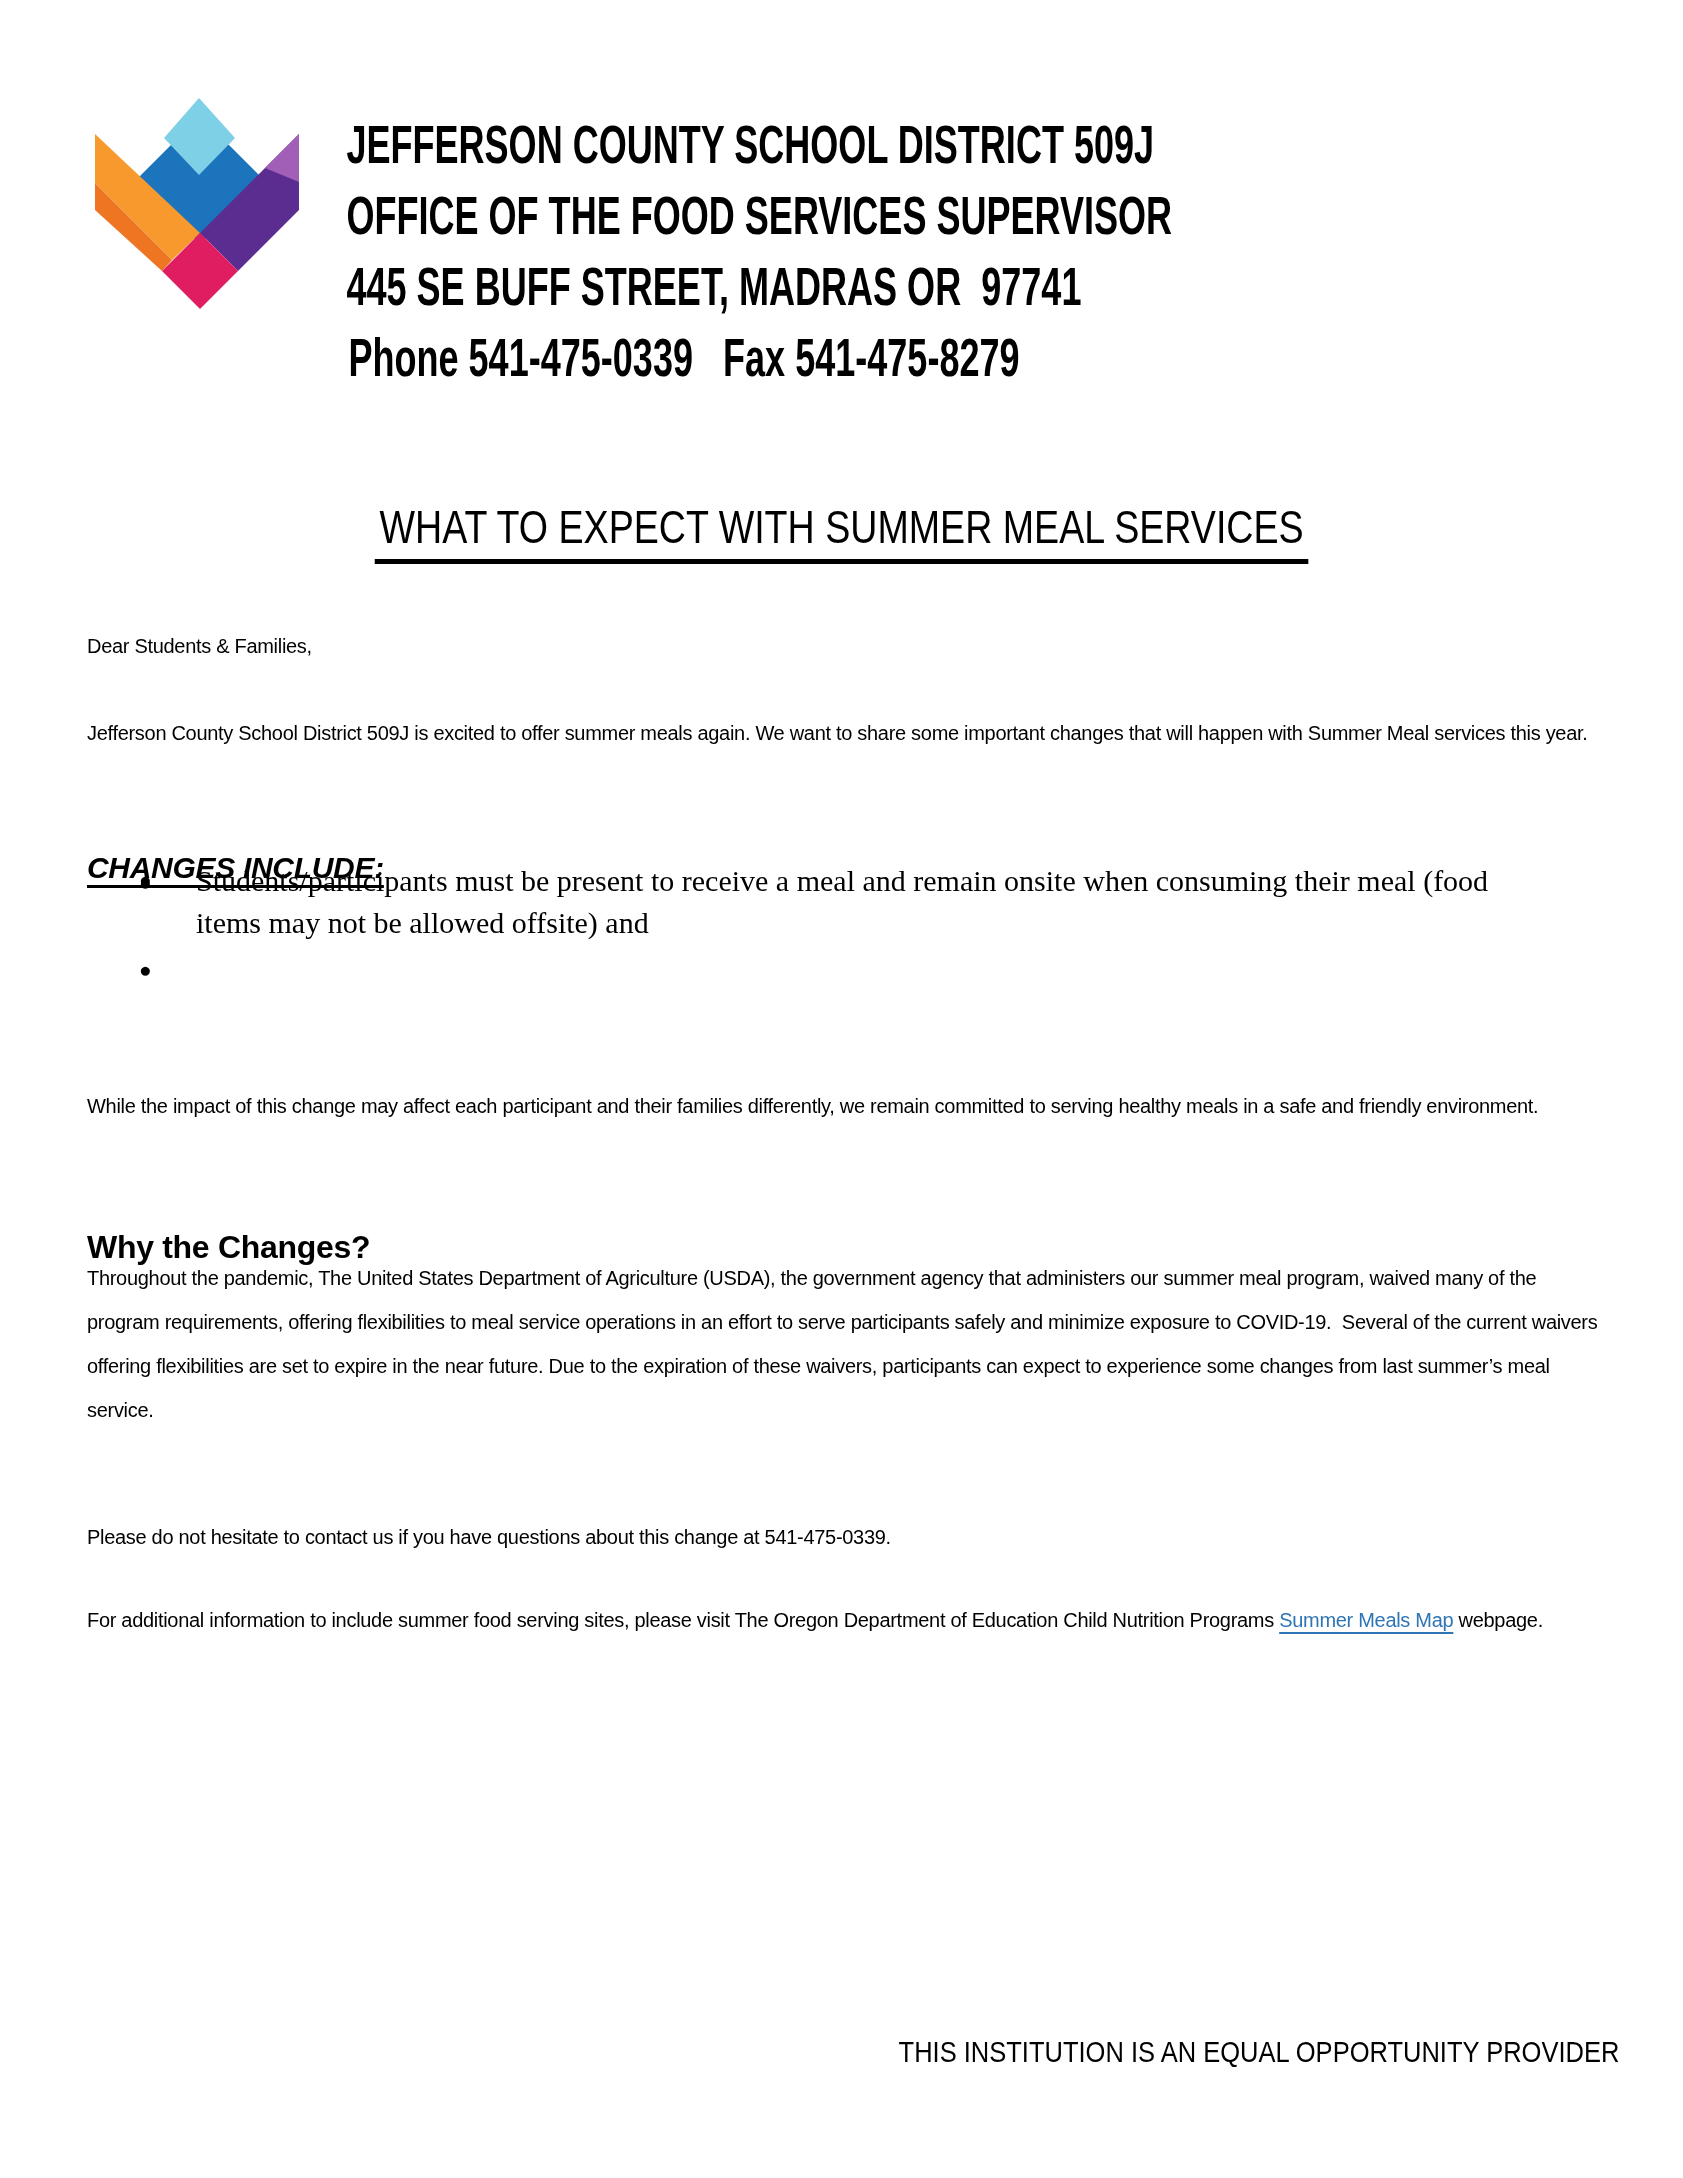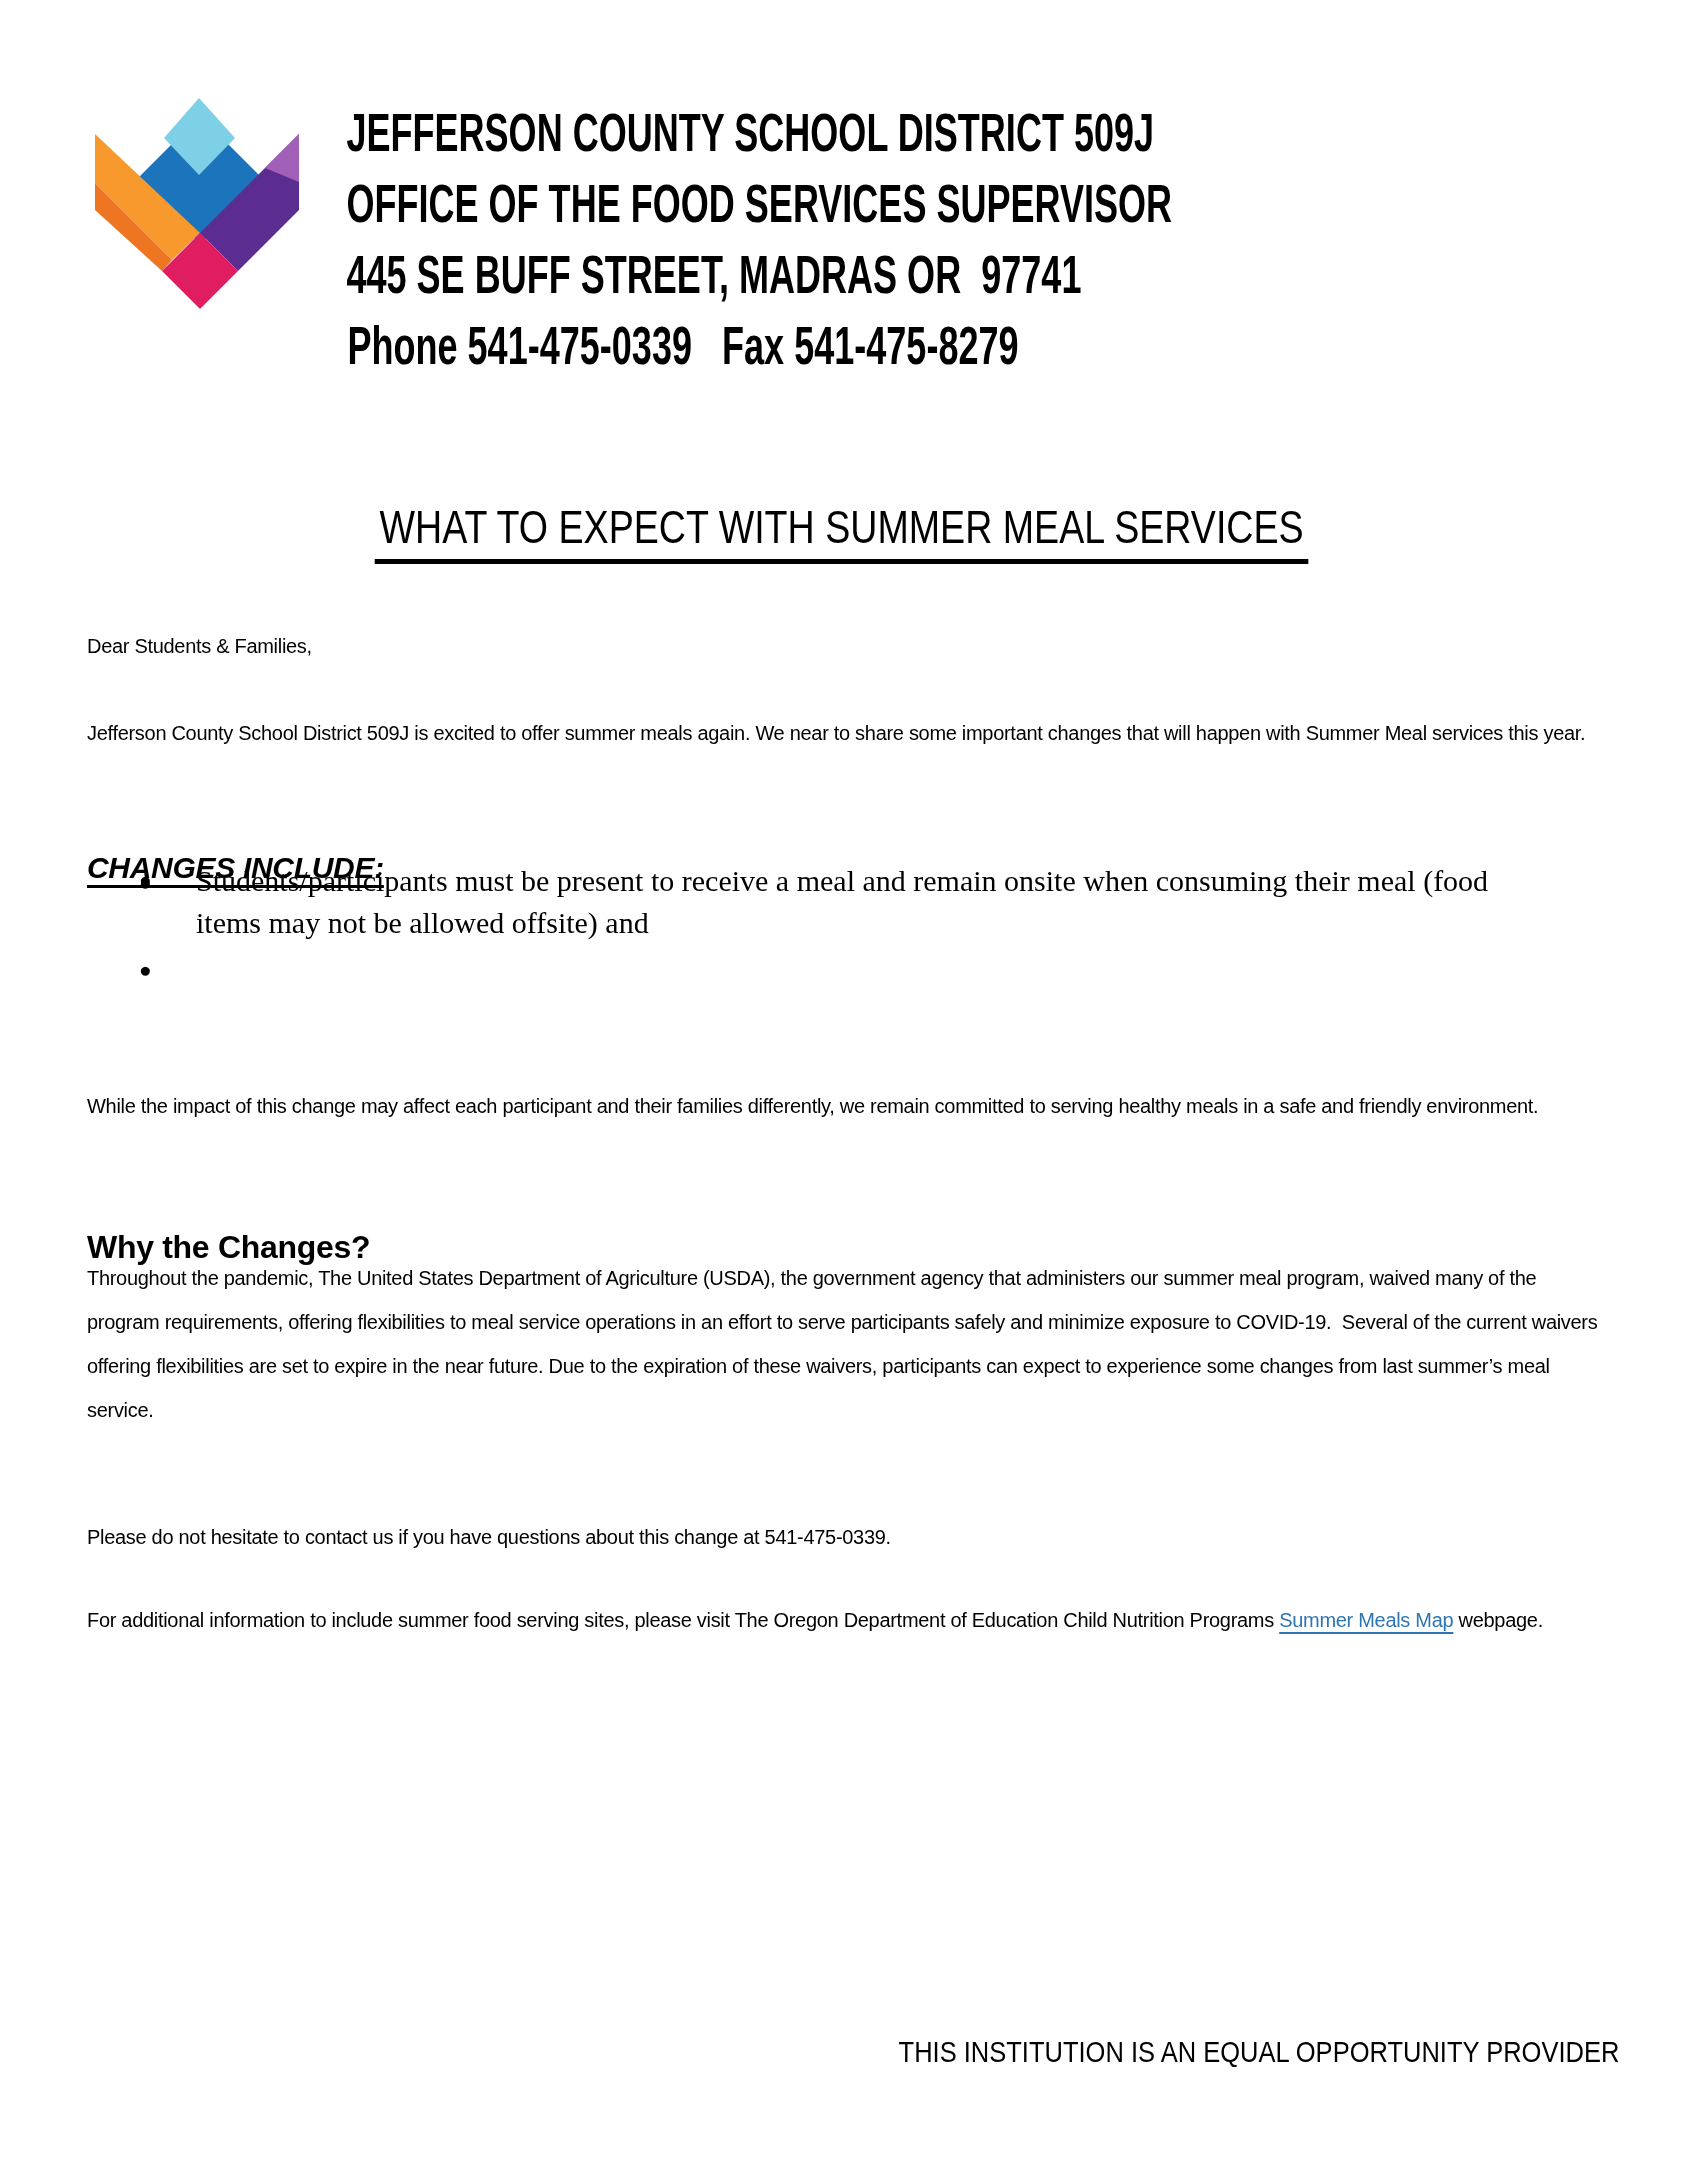--- a/index.html
+++ b/index.html
@@ -10,21 +10,21 @@
     background:#ffffff;
     font-family:"Liberation Sans", sans-serif;
     color:#000;
     overflow:hidden;
   }
 
   
   .logo { position:absolute; left:95px; top:97px; width:204px; height:214px; }
 
   
-  .header-text { position:absolute; left:188px; top:97px; width:990px; text-align:center; }
+  .header-text { position:absolute; left:188px; top:109px; width:990px; text-align:right; }
   .hline {
     font-size:53px; font-weight:700; line-height:71px;
     white-space:pre; letter-spacing:0px;
     transform:scaleX(0.68); transform-origin:50% 50%;
   }
 
   
   .title-wrap { position:absolute; left:0; top:501px; width:1683px; text-align:center; }
   .doc-title {
     display:inline-block;
@@ -97,21 +97,21 @@
         <div class="hline">Phone 541-475-0339   Fax 541-475-8279</div>
       </div>
   </div>
 
   <div class="title-wrap">
     <span class="doc-title">WHAT TO EXPECT WITH SUMMER MEAL SERVICES</span>
   </div>
 
   <p class="body-text salutation">Dear Students &amp; Families,</p>
 
-  <p class="body-text intro">Jefferson County School District 509J is excited to offer summer meals again. We near to share some important changes that will happen with Summer Meal services this year.</p>
+  <p class="body-text intro">Jefferson County School District 509J is excited to offer summer meals again. We want to share some important changes that will happen with Summer Meal services this year.</p>
 
   <p class="body-text changes-head">CHANGES INCLUDE:</p>
 
   <ul class="changes-list">
       <li><span class="dot">●</span></li>
       <li><span class="dot">●</span><span>Students/participants must be present to receive a meal and remain onsite when consuming their meal (food items may not be allowed offsite) and</span></li>
       <li><span class="dot">●</span></li>
     </ul>
 
   <p class="body-text impact">While the impact of this change may affect each participant and their families differently, we remain committed to serving healthy meals in a safe and friendly environment.</p>

